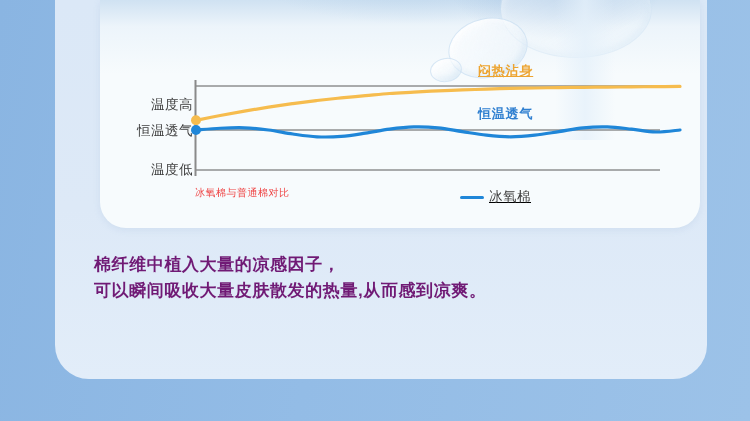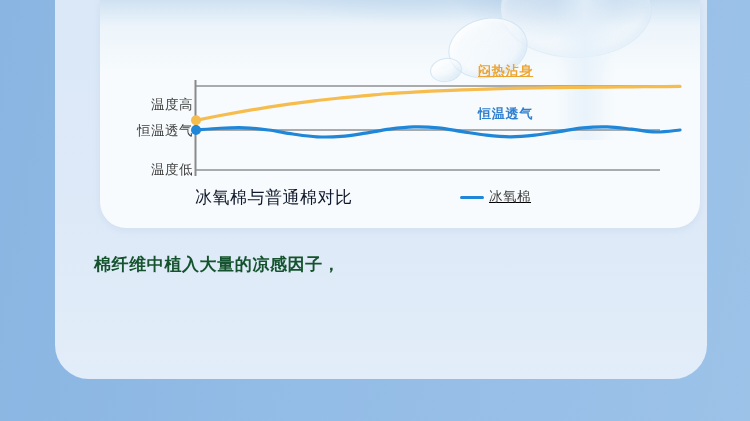--- a/index.html
+++ b/index.html
@@ -56,41 +56,41 @@
 
   
   #chart-area{position:absolute;left:0;top:0;width:600px;height:228px;}
   .y-label{
     position:absolute;right:507px;white-space:nowrap;
     font-size:13.5px;color:#3d3d3d;letter-spacing:.5px;
   }
   #chart-svg{position:absolute;left:0;top:0;}
   .axis-caption{
     position:absolute;left:95px;top:186px;
-    font-size:17px;color:#0f172a;letter-spacing:.5px;
+    font-size:10px;color:#ef4444;letter-spacing:.5px;
   }
   .cal{
     position:absolute;font-size:13px;font-weight:700;letter-spacing:.8px;
   }
   #callout-orange{left:378px;top:62px;color:#eda430;}
   #callout-blue{left:378px;top:105px;color:#2f7fd0;}
 
   
   #legend{
     position:absolute;left:360px;top:188px;display:flex;align-items:center;gap:20px;text-decoration:underline;
   }
   .legend-item{display:flex;align-items:center;gap:5px;}
   .legend-swatch{display:block;width:24px;height:3px;border-radius:2px;}
   .legend-text{font-size:13.5px;color:#3d3d3d;letter-spacing:.5px;}
 
   
   #body-copy{
     position:absolute;left:94px;top:252px;width:560px;
     font-size:17px;font-weight:700;line-height:26px;
-    color:#14532d;letter-spacing:.6px;
+    color:#701a75;letter-spacing:.6px;
   }
   #body-copy div{white-space:nowrap;}
 </style>
 </head>
 <body>
 
 <div id="backdrop"></div>
 <div id="inner-panel"></div>
 
 <div id="card">
@@ -131,13 +131,14 @@
         <span class="legend-swatch" id="sw0" style="background: rgb(31, 134, 216);"></span>
         <span class="legend-text">冰氧棉</span>
       </div>
     </div>
 
   </div>
 </div>
 
 <div id="body-copy">
   <div>棉纤维中植入大量的凉感因子，</div>
+  <div>可以瞬间吸收大量皮肤散发的热量,从而感到凉爽。</div>
 </div>
 
 </body></html>

